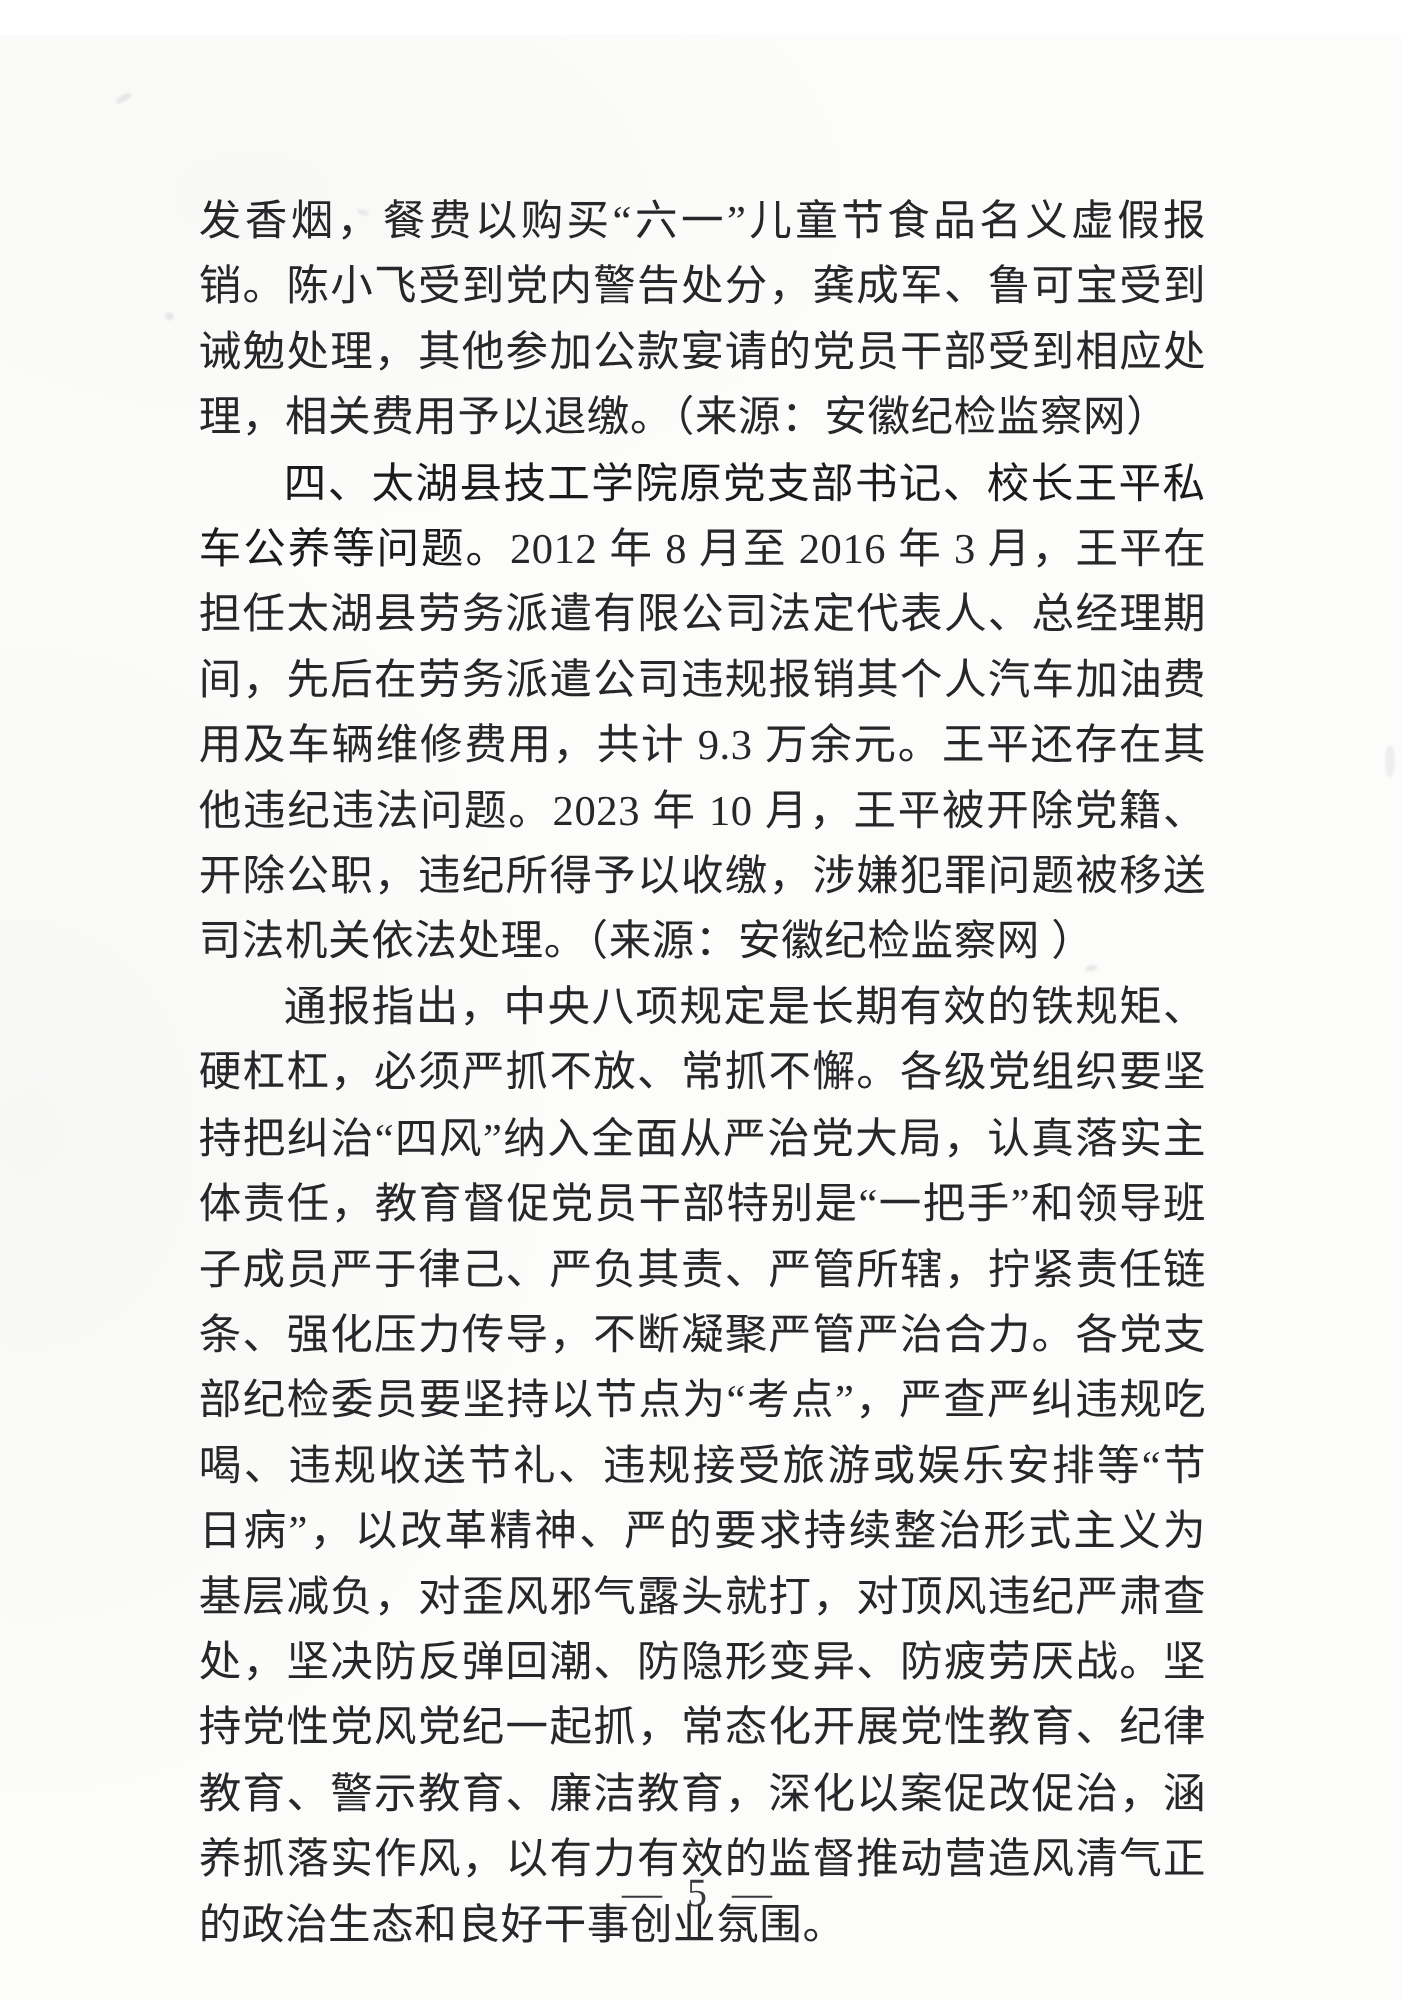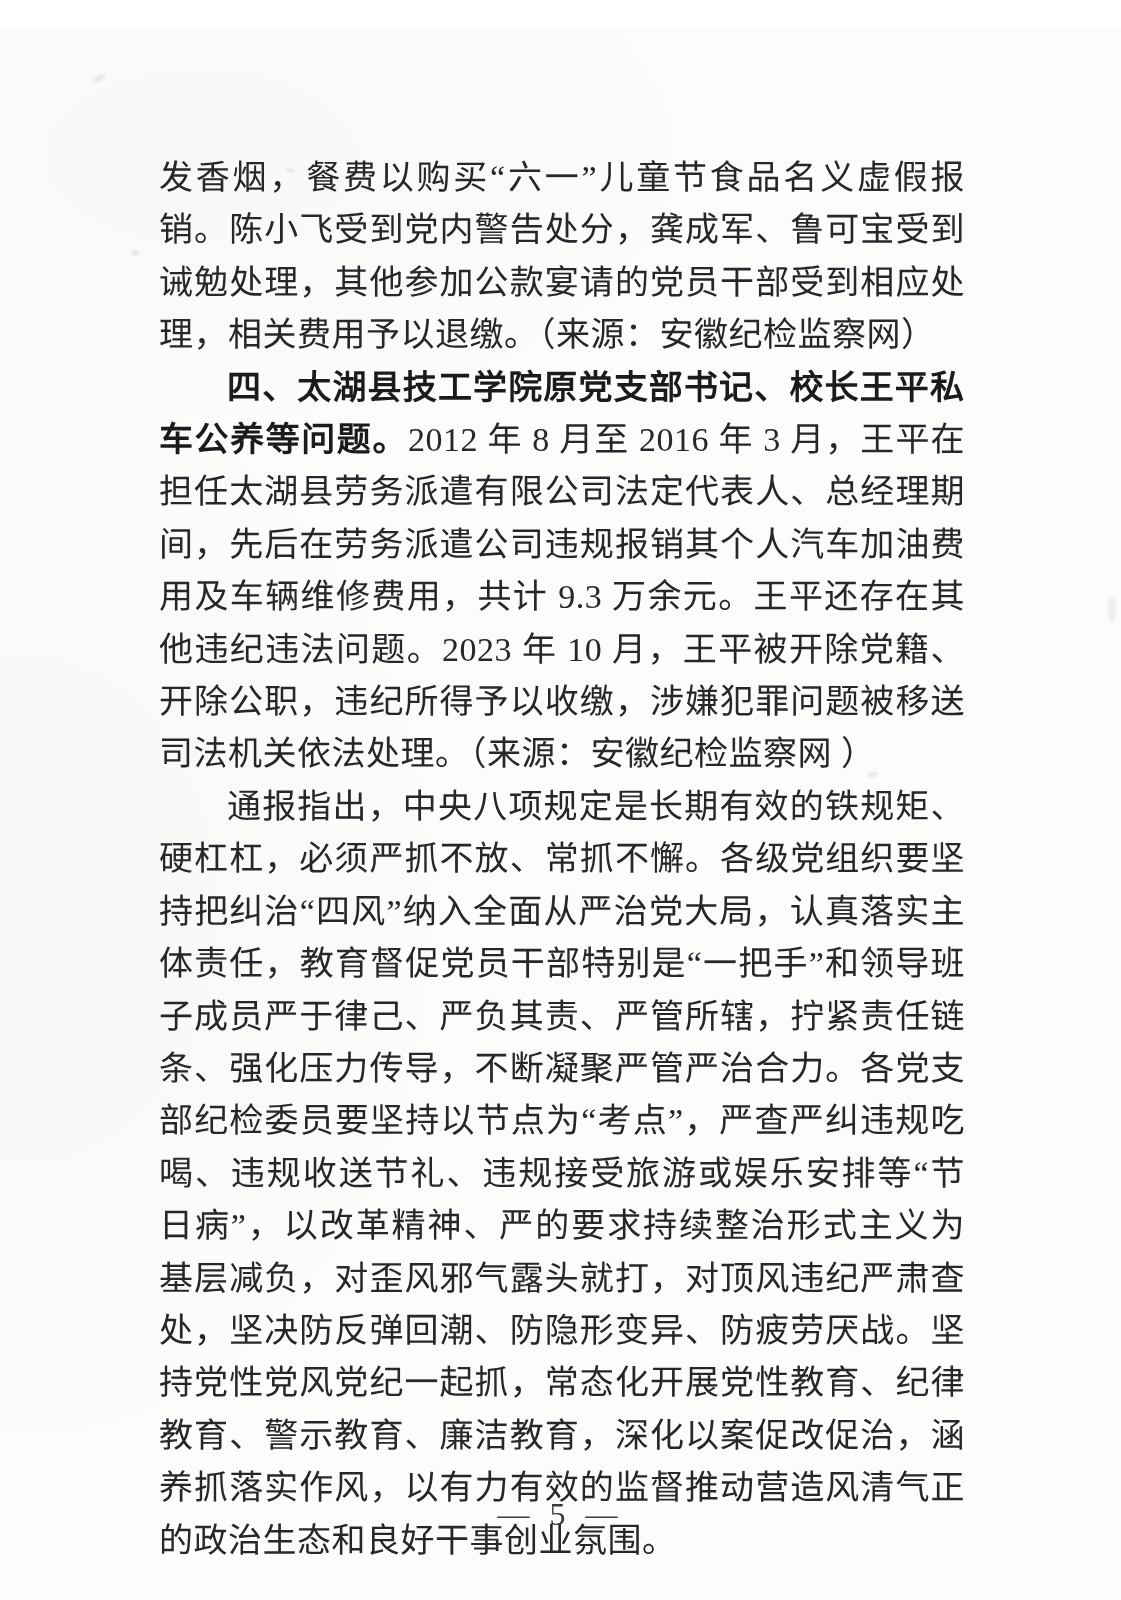--- a/index.html
+++ b/index.html
@@ -35,21 +35,21 @@
     text-justify: inter-character;
     letter-spacing: 0.5px;
   }
   .para {
     margin: 0;
   }
   .para.indent {
     text-indent: 2em;
   }
   .lead-bold {
-    font-weight: bold;
+    font-weight: normal;
     color: #1b1b1e;
     letter-spacing: 1px;
   }
   .footer {
     position: absolute;
     top: 1466px;
     left: 0;
     width: 100%;
     text-align: center;
     font-size: 32px;

